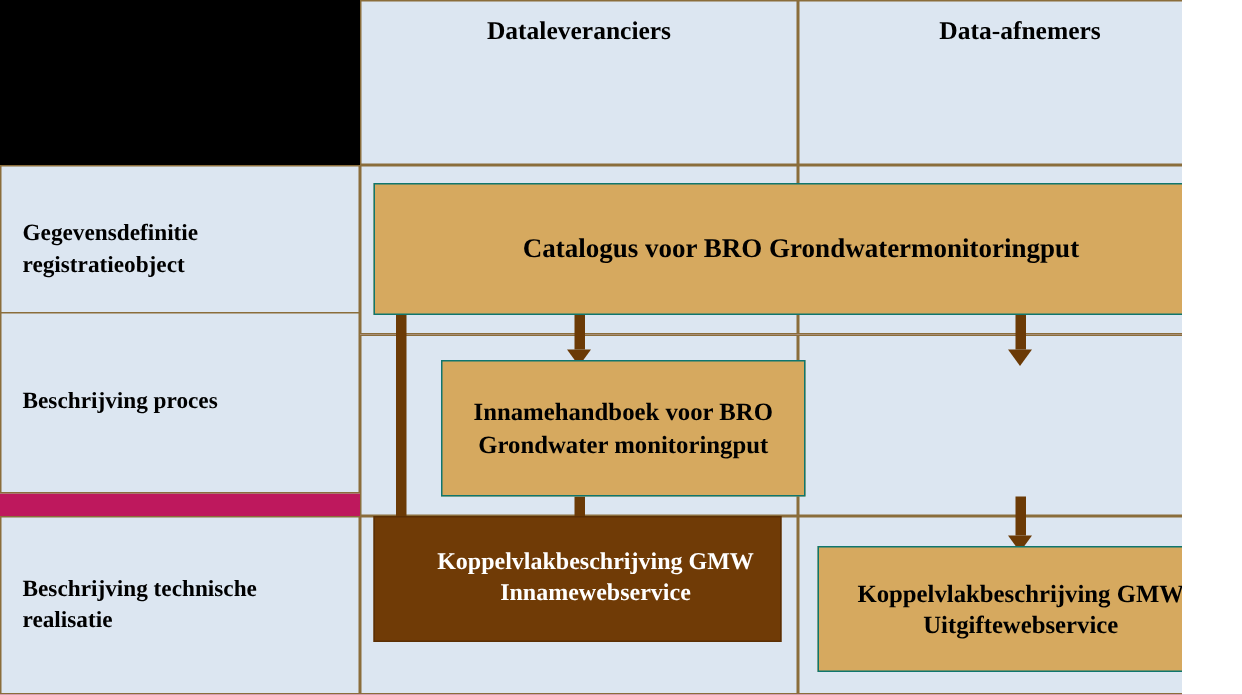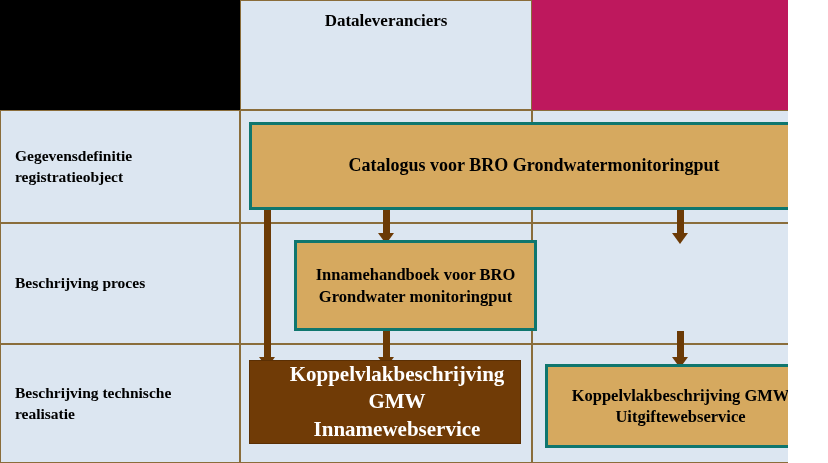--- a/index.html
+++ b/index.html
@@ -56,21 +56,21 @@
   }
 
   
   .box {
     position: absolute;
     box-sizing: border-box;
     display: flex;
     align-items: center;
     justify-content: center;
     text-align: center;
-    border: 3px solid #0f766e;
+    border: 1px solid #0f766e;
     font-weight: bold;
     line-height: 1.3;
     z-index: 3;
   }
   .box.tan {
     background: #d6a95f;
     color: #000000;
   }
   .box.dark {
     background: #703b06;
@@ -105,28 +105,31 @@
 <body>
 
 <div id="canvas">
 
   <div class="cell black" style="left:0px; top:0px; width:240px; height:110px;"></div>
 
   <div class="cell colhead" style="left:240px; top:0px; width:292px; height:110px;">
     <span>Dataleveranciers</span>
   </div>
 
+  <div class="cell colhead" style="left:532px; top:0px; width:296px; height:110px;">
+    <span>Data-afnemers</span>
+  </div>
 
   <div class="cell rowhead" style="left:0px; top:110px; width:240px; height:113px;">
     <span>Gegevensdefinitie registratieobject</span>
   </div>
   <div class="cell" style="left:240px; top:110px; width:292px; height:113px;"></div>
   <div class="cell" style="left:532px; top:110px; width:296px; height:113px;"></div>
 
-  <div class="cell rowhead" style="left:0px; top:223px; width:240px; height:121px;">
+  <div class="cell rowhead" style="left:0px; top:208px; width:240px; height:121px;">
     <span>Beschrijving proces</span>
   </div>
   <div class="cell" style="left:240px; top:223px; width:292px; height:121px;"></div>
   <div class="cell" style="left:532px; top:223px; width:296px; height:121px;"></div>
 
   <div class="cell rowhead" style="left:0px; top:344px; width:240px; height:119px;">
     <span>Beschrijving technische realisatie</span>
   </div>
   <div class="cell" style="left:240px; top:344px; width:292px; height:119px;"></div>
   <div class="cell" style="left:532px; top:344px; width:296px; height:119px;"></div>
@@ -163,21 +166,21 @@
 
   <div class="box tan" style="left:249px; top:122px; width:570px; height:88px; font-size:18px;">
     <span>Catalogus voor BRO Grondwatermonitoringput</span>
   </div>
 
   <div class="box tan" style="left:278px; top:240px; width:243px; height:91px; font-size:16.5px;margin-left:16px;">
     <span>Innamehandboek voor BRO Grondwater monitoringput</span>
   </div>
 
 
-  <div class="box dark" style="left:249px; top:360px; width:272px; height:84px; font-size:21px;padding-left:24px;">
+  <div class="box dark" style="left:249px; top:344px; width:272px; height:84px; font-size:16px;padding-left:24px;">
     <span>Koppelvlakbeschrijving GMW Innamewebservice</span>
   </div>
 
   <div class="box tan" style="left:545px; top:364px; width:271px; height:84px; font-size:16.5px;">
     <span>Koppelvlakbeschrijving GMW Uitgiftewebservice</span>
   </div>
 
 </div>
 
 </body></html>

